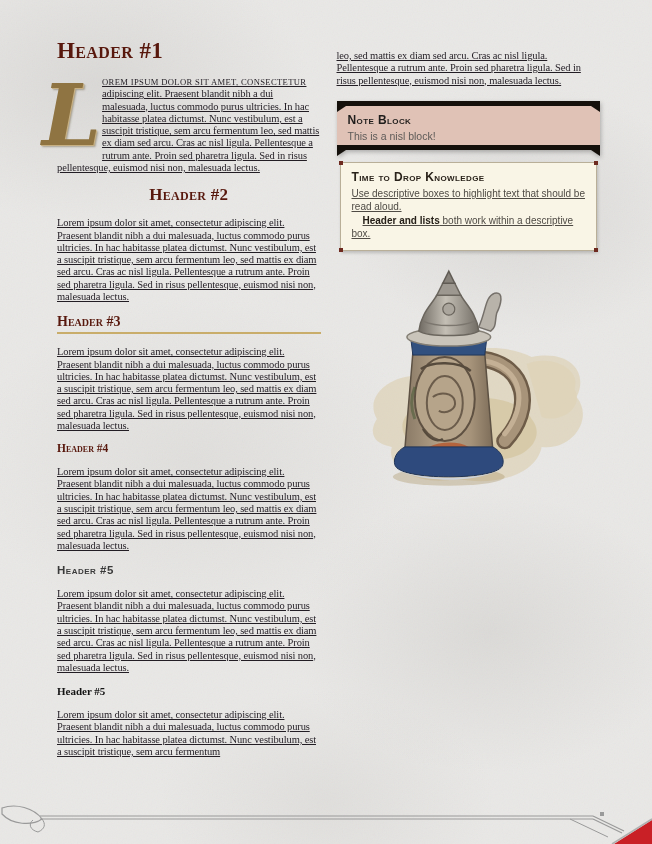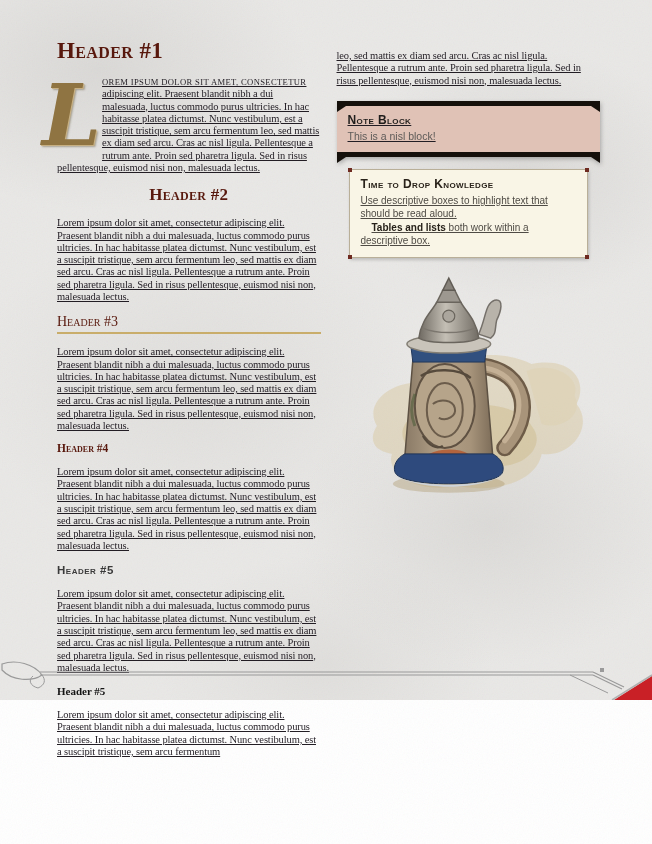--- a/index.html
+++ b/index.html
@@ -1,60 +1,60 @@
 <!DOCTYPE html>
 <html><head>
 <meta charset="utf-8">
 <style>
   html,body{margin:0;padding:0;}
   body{width:652px;height:844px;overflow:hidden;}
   .page{
-    position:relative;width:652px;height:700px;
+    position:relative;width:652px;height:844px;
     background:
       radial-gradient(ellipse 300px 200px at 15% 10%, rgba(190,188,185,.35), transparent 70%),
       radial-gradient(ellipse 260px 180px at 80% 25%, rgba(185,183,180,.30), transparent 70%),
       radial-gradient(ellipse 320px 240px at 30% 55%, rgba(200,198,194,.28), transparent 70%),
       radial-gradient(ellipse 280px 200px at 75% 75%, rgba(188,186,182,.30), transparent 70%),
       radial-gradient(ellipse 240px 160px at 50% 95%, rgba(196,194,190,.25), transparent 70%),
       #e9e8e6;
     font-family:"Liberation Serif", serif;
     color:#221d24;
   }
   .noise{position:absolute;inset:0;opacity:.06;pointer-events:none;}
   .columns{position:absolute;top:38px;left:57px;right:52px;display:flex;gap:16px;}
   .col{width:50%;min-width:0;}
   p.body{font-size:10.5px;line-height:1.17;letter-spacing:-0.12px;margin:12px 0 5px;text-decoration:underline;}
   h1.hb{font-size:23px;font-weight:bold;font-variant:small-caps;color:#58180D;margin:0 0 3px;letter-spacing:.4px;}
   h2.hb{font-size:17px;font-weight:bold;font-variant:small-caps;color:#58180D;margin:11px 0 2px;letter-spacing:.3px;text-align:center;}
-  h3.hb{font-size:14px;font-weight:normal;font-variant:small-caps;color:#58180D;margin:11px 0 0;border-bottom:2px solid #c9ad6a;padding-bottom:2px;}
+  h3.hb{font-size:14px;font-weight:bold;font-variant:small-caps;color:#58180D;margin:11px 0 0;border-bottom:2px solid #c9ad6a;padding-bottom:2px;}
   h4.hb{font-size:11.5px;font-weight:bold;font-variant:small-caps;color:#58180D;margin:10px 0 10px;}
   h5.hb{font-family:"Liberation Sans",sans-serif;font-size:11.5px;font-weight:bold;font-variant:small-caps;color:#3a3a3a;margin:12px 0 3px;letter-spacing:.5px;}
   h6.hb{font-size:11px;font-weight:bold;color:#141414;margin:11px 0 1px;}
   .dropcap{
     float:left;width:54px;height:82px;margin:3px 6px 0 -15px;
     font-family:"DejaVu Serif",serif;font-style:italic;font-weight:bold;
     font-size:84px;line-height:74px;text-align:center;
     color:#8f7442;text-shadow:1px 1px 0 #c7b083, 2px 2px 2px rgba(60,45,10,.35);
   }
   .lead-caps{text-transform:uppercase;font-size:8.6px;letter-spacing:.35px;}
   .rcol-first{margin-top:26px;}
   
   .note{margin:14px 0 12px;position:relative;filter:drop-shadow(1px 2px 2px rgba(0,0,0,.25));}
   .note-bar{height:5px;background:#15100b;position:relative;}
   .note-bar::before{content:"";position:absolute;top:5px;left:0;width:0;height:0;
     border-top:6px solid #15100b;border-right:9px solid transparent;}
   .note-bar::after{content:"";position:absolute;top:5px;right:0;width:0;height:0;
     border-top:6px solid #15100b;border-left:9px solid transparent;}
-  .note-body{background:#e0c2b6;padding:7px 11px 10px;text-decoration:underline;}
+  .note-body{background:#e0c2b6;padding:7px 11px 3px;}
   .note-title{font-family:"Liberation Sans",sans-serif;font-variant:small-caps;font-weight:bold;
     font-size:12px;color:#201e1c;letter-spacing:.4px;}
   .note-text{font-family:"Liberation Sans",sans-serif;font-size:10.5px;color:#5e5b58;margin-top:3px;}
   
   .desc{position:relative;background:#f9f5e6;border:1px solid #b9af98;padding:7px 11px 9px;
-    margin:12px 12px 0;box-shadow:1px 2px 3px rgba(0,0,0,.18);}
+    margin:12px 3px 0;box-shadow:1px 2px 3px rgba(0,0,0,.18);}
   .desc-title{font-family:"Liberation Sans",sans-serif;font-variant:small-caps;font-weight:bold;
     font-size:12px;color:#29221a;letter-spacing:.4px;margin-bottom:3px;}
   .desc p{font-family:"Liberation Sans",sans-serif;font-size:10px;line-height:1.35;color:#4f4b45;margin:0;text-decoration:underline;}
   .desc p.indent{text-indent:11px;}
   .desc .bold{font-weight:bold;color:#262019;}
   .dot{position:absolute;width:4px;height:4px;background:#6e2a20;}
   .dot-tl{top:-2px;left:-2px;} .dot-tr{top:-2px;right:-2px;}
   .dot-bl{bottom:-2px;left:-2px;} .dot-br{bottom:-2px;right:-2px;}
   .art-wrap{margin-top:18px;display:flex;justify-content:center;}
   .footer-art{position:absolute;left:0;bottom:0;width:652px;height:40px;}
@@ -103,21 +103,21 @@
         <div class="note-bar"></div>
       </div>
 
       <div class="desc">
         <span class="dot dot-tl"></span>
         <span class="dot dot-tr"></span>
         <span class="dot dot-bl"></span>
         <span class="dot dot-br"></span>
         <div class="desc-title">Time to Drop Knowledge</div>
         <p>Use descriptive boxes to highlight text that should be read aloud.</p>
-        <p class="indent"><span class="bold">Tables and lists</span><span> both work within a descriptive box.</span></p>
+        <p class="indent"><span class="bold">Header and lists</span><span> both work within a descriptive box.</span></p>
       </div>
 
       <div class="art-wrap">
         <svg width="264" height="228" viewBox="0 0 264 228">
           <defs>
             <linearGradient id="bodyg" x1="0" y1="0" x2="1" y2="0">
               <stop offset="0" stop-color="#8a7a66"></stop>
                 <stop offset="0.4" stop-color="#b3a188"></stop>
               <stop offset="0.75" stop-color="#a6937a"></stop>
                 <stop offset="1" stop-color="#7d6d59"></stop>

